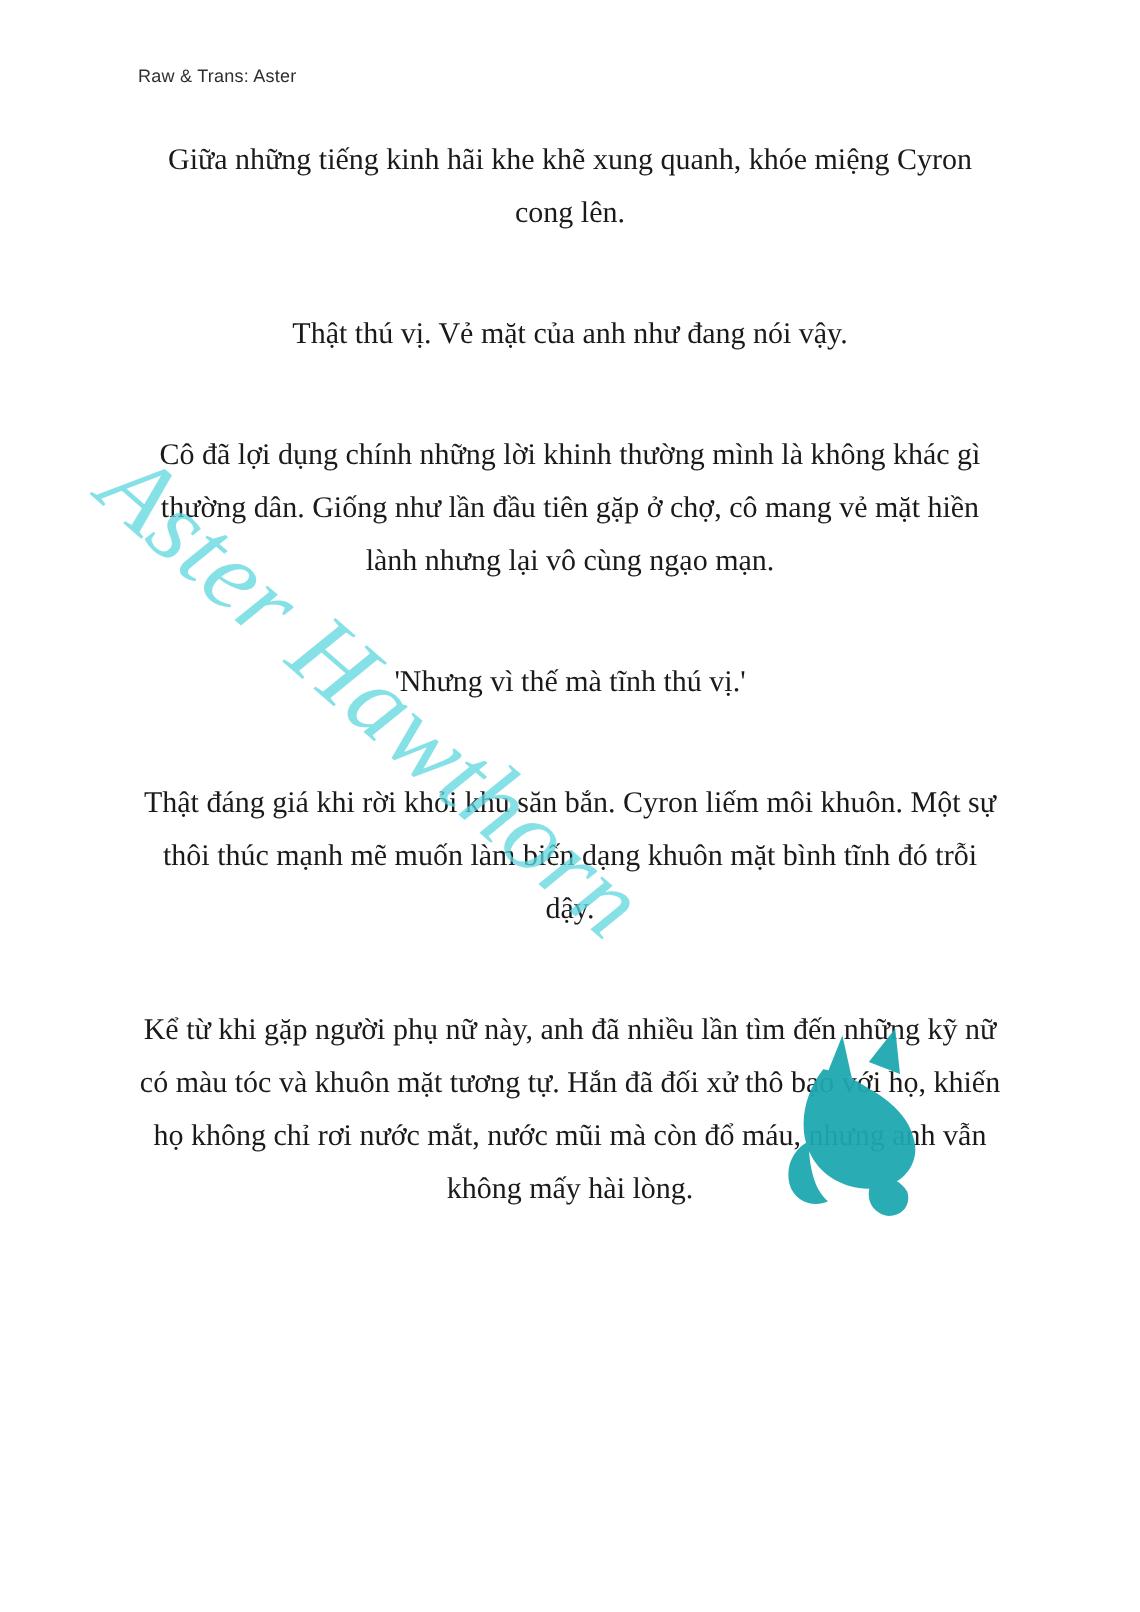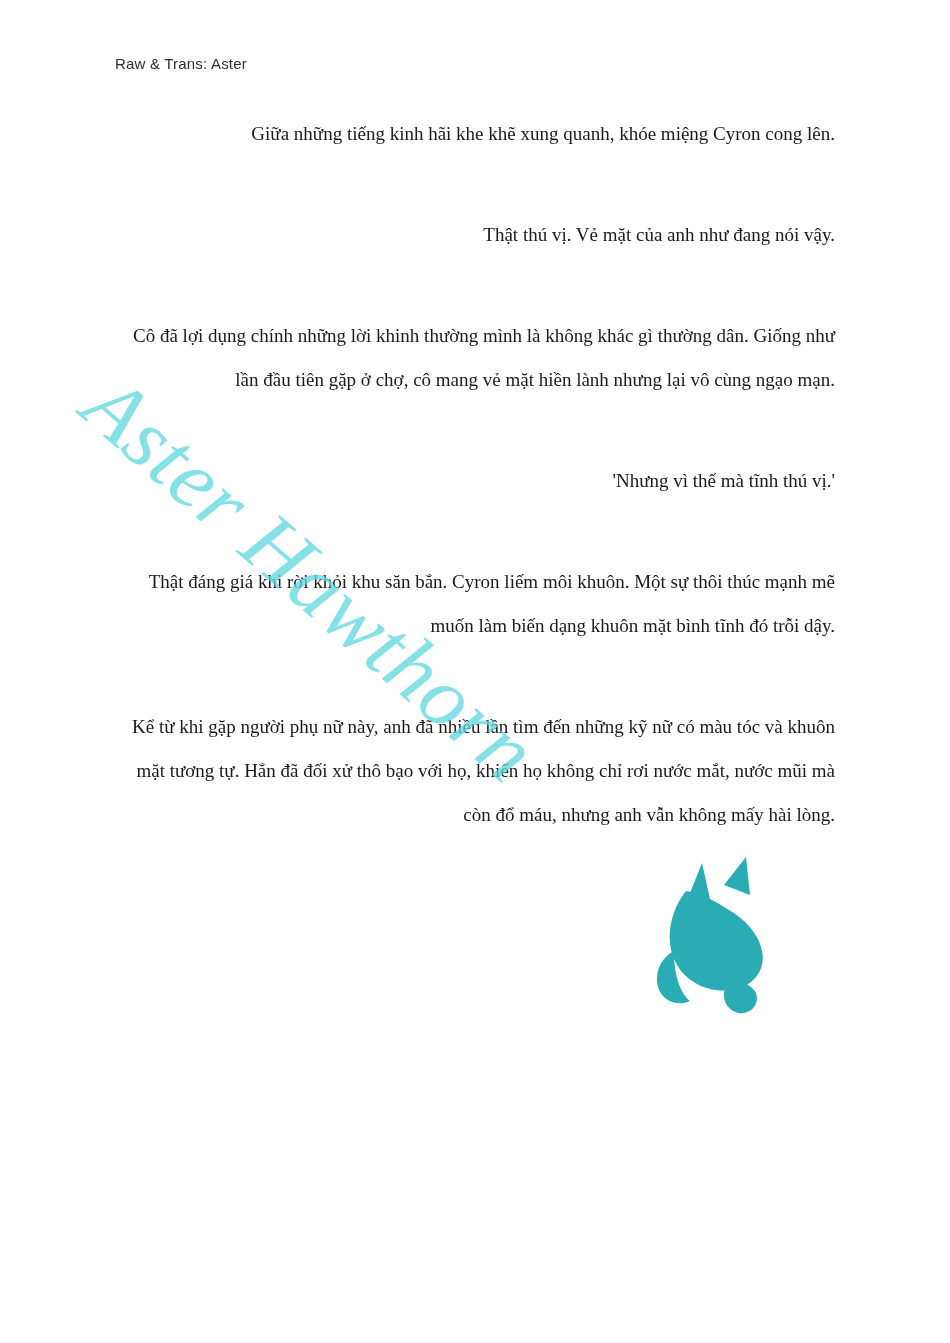--- a/index.html
+++ b/index.html
@@ -38,25 +38,25 @@
   
   .content {
     position: absolute;
     left: 115px;
     top: 112px;
     width: 720px;
   }
 
   .para {
     font-family: "Liberation Serif", serif;
-    font-size: 19px;
+    font-size: 25px;
     line-height: 44px;
     color: #1a1a1a;
     margin: 0 0 57px 0;
-    text-align: right;
+    text-align: center;
   }
   .para:last-child { margin-bottom: 0; }
 
   
   .watermark-text {
     position: absolute;
     left: 130px;
     top: 355px;
     font-family: "Liberation Serif", serif;
     font-size: 86px;

